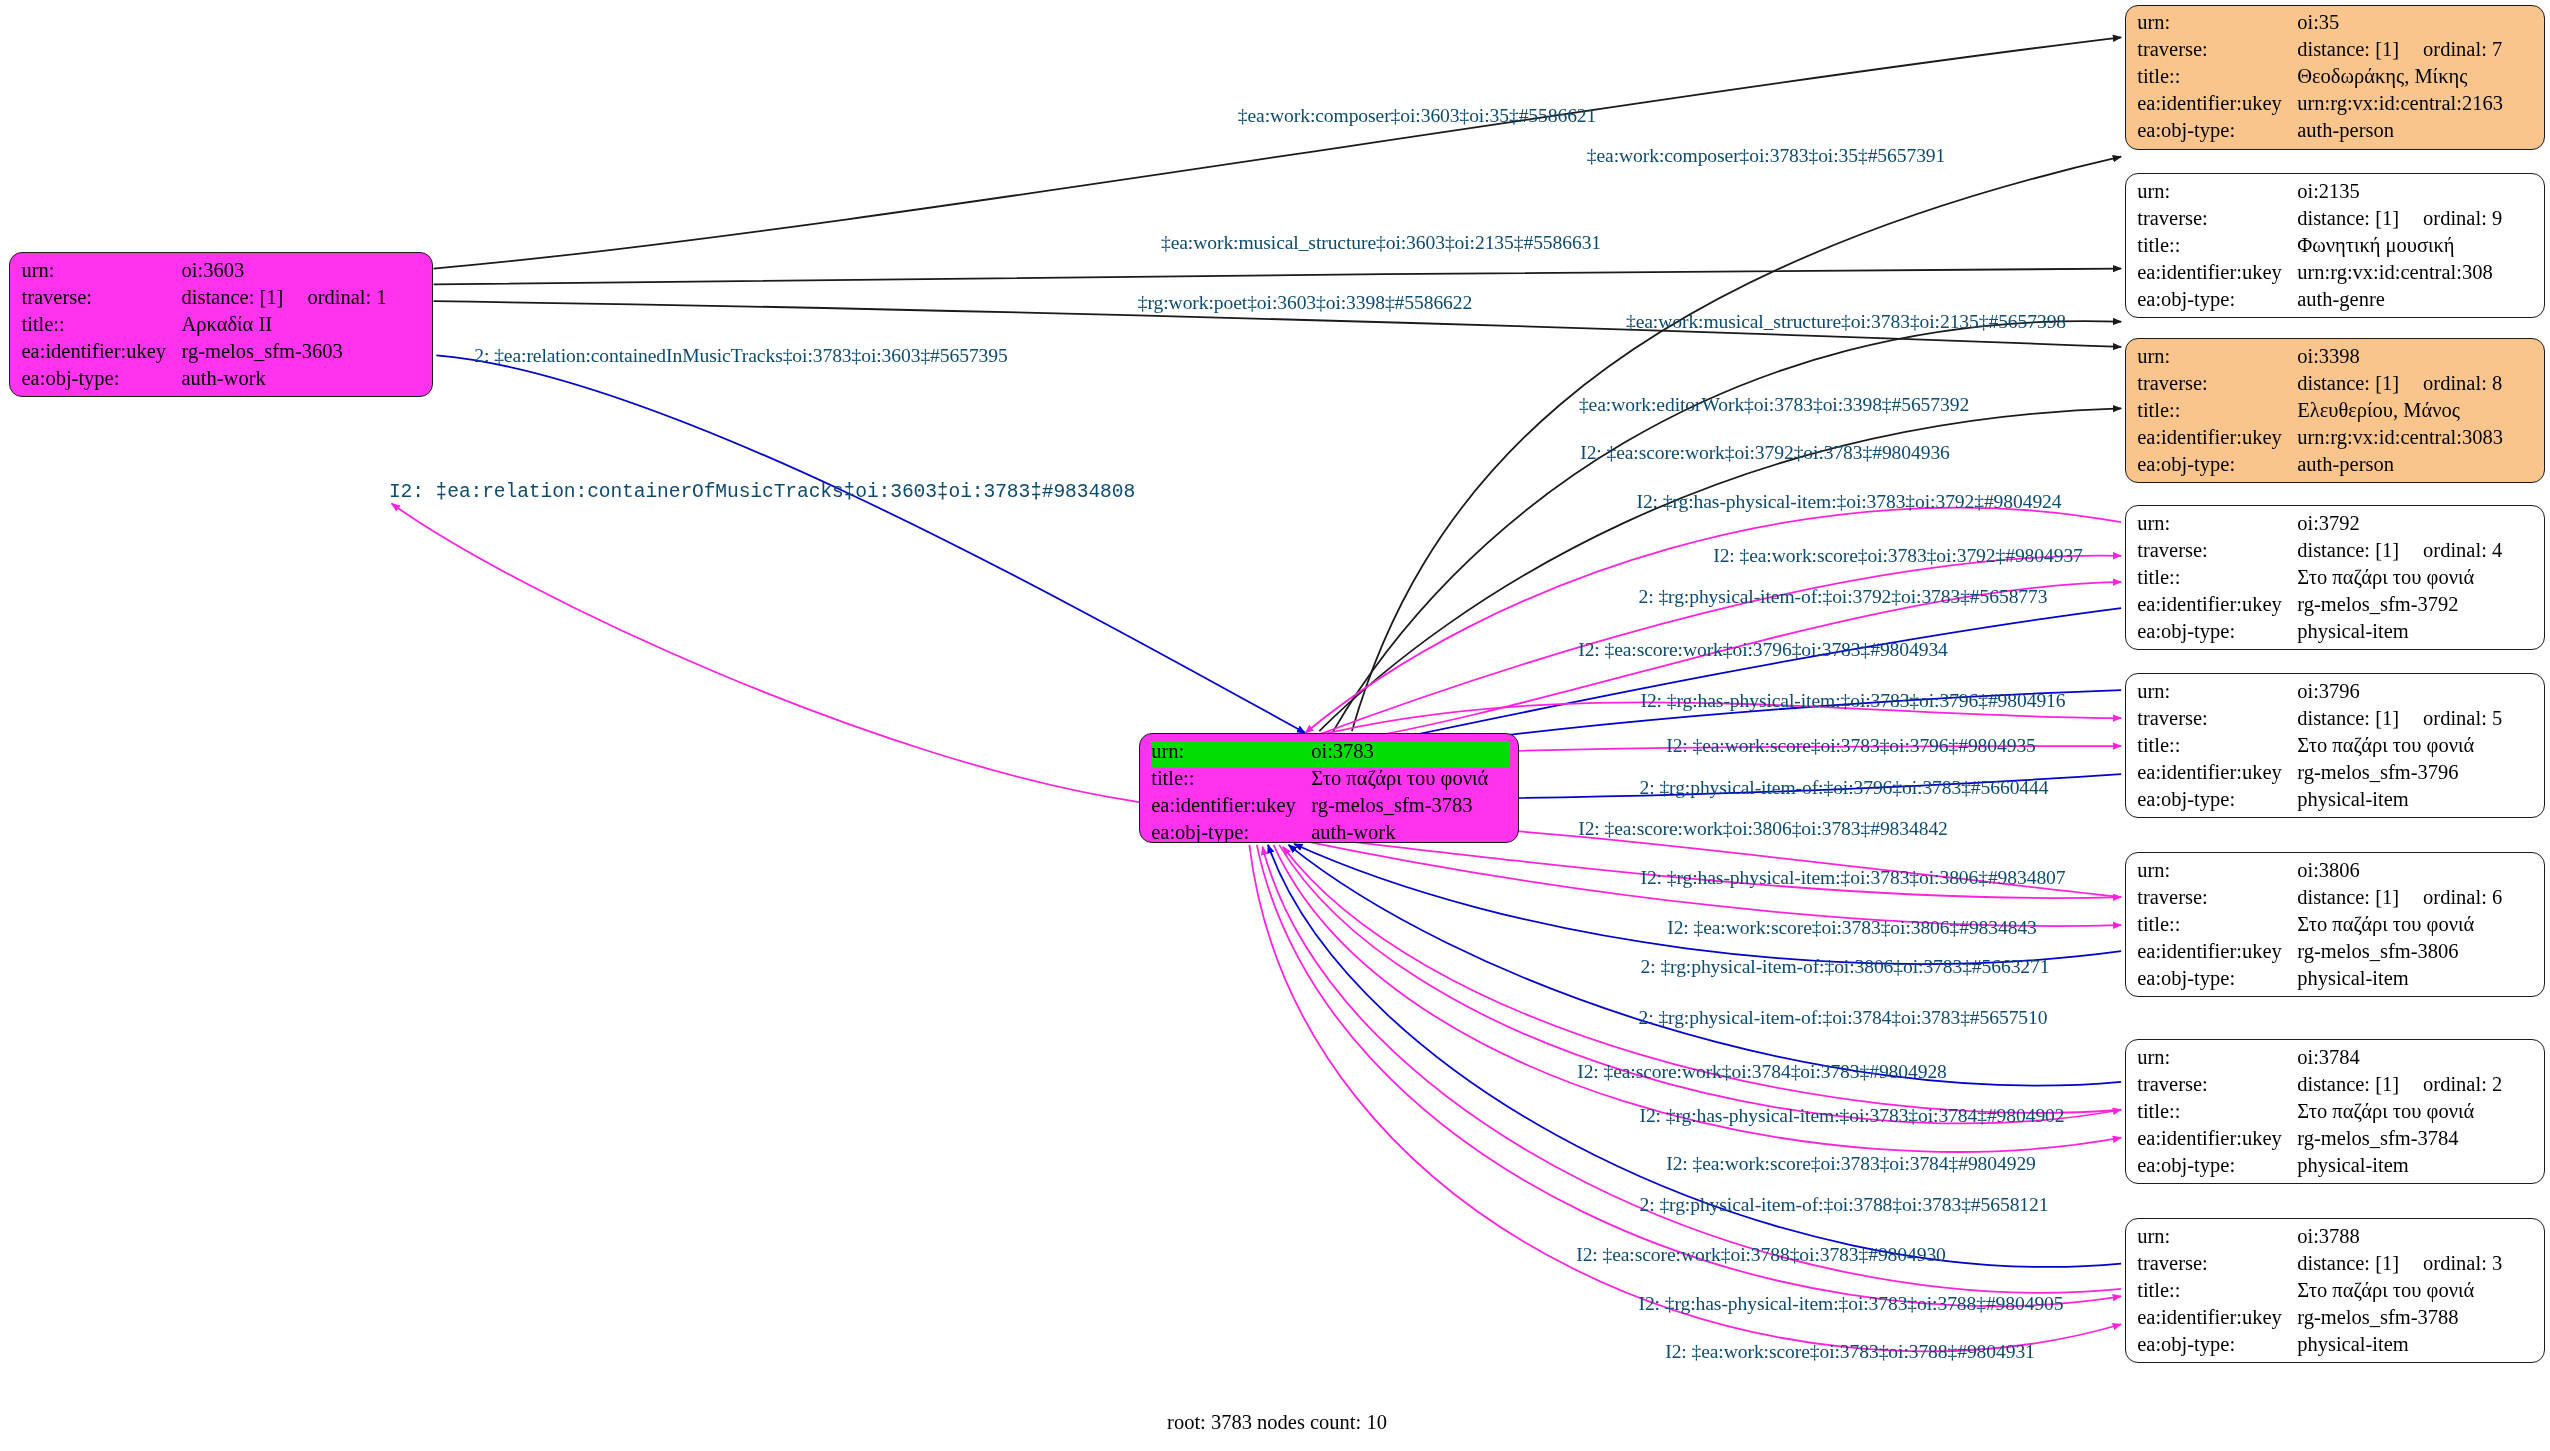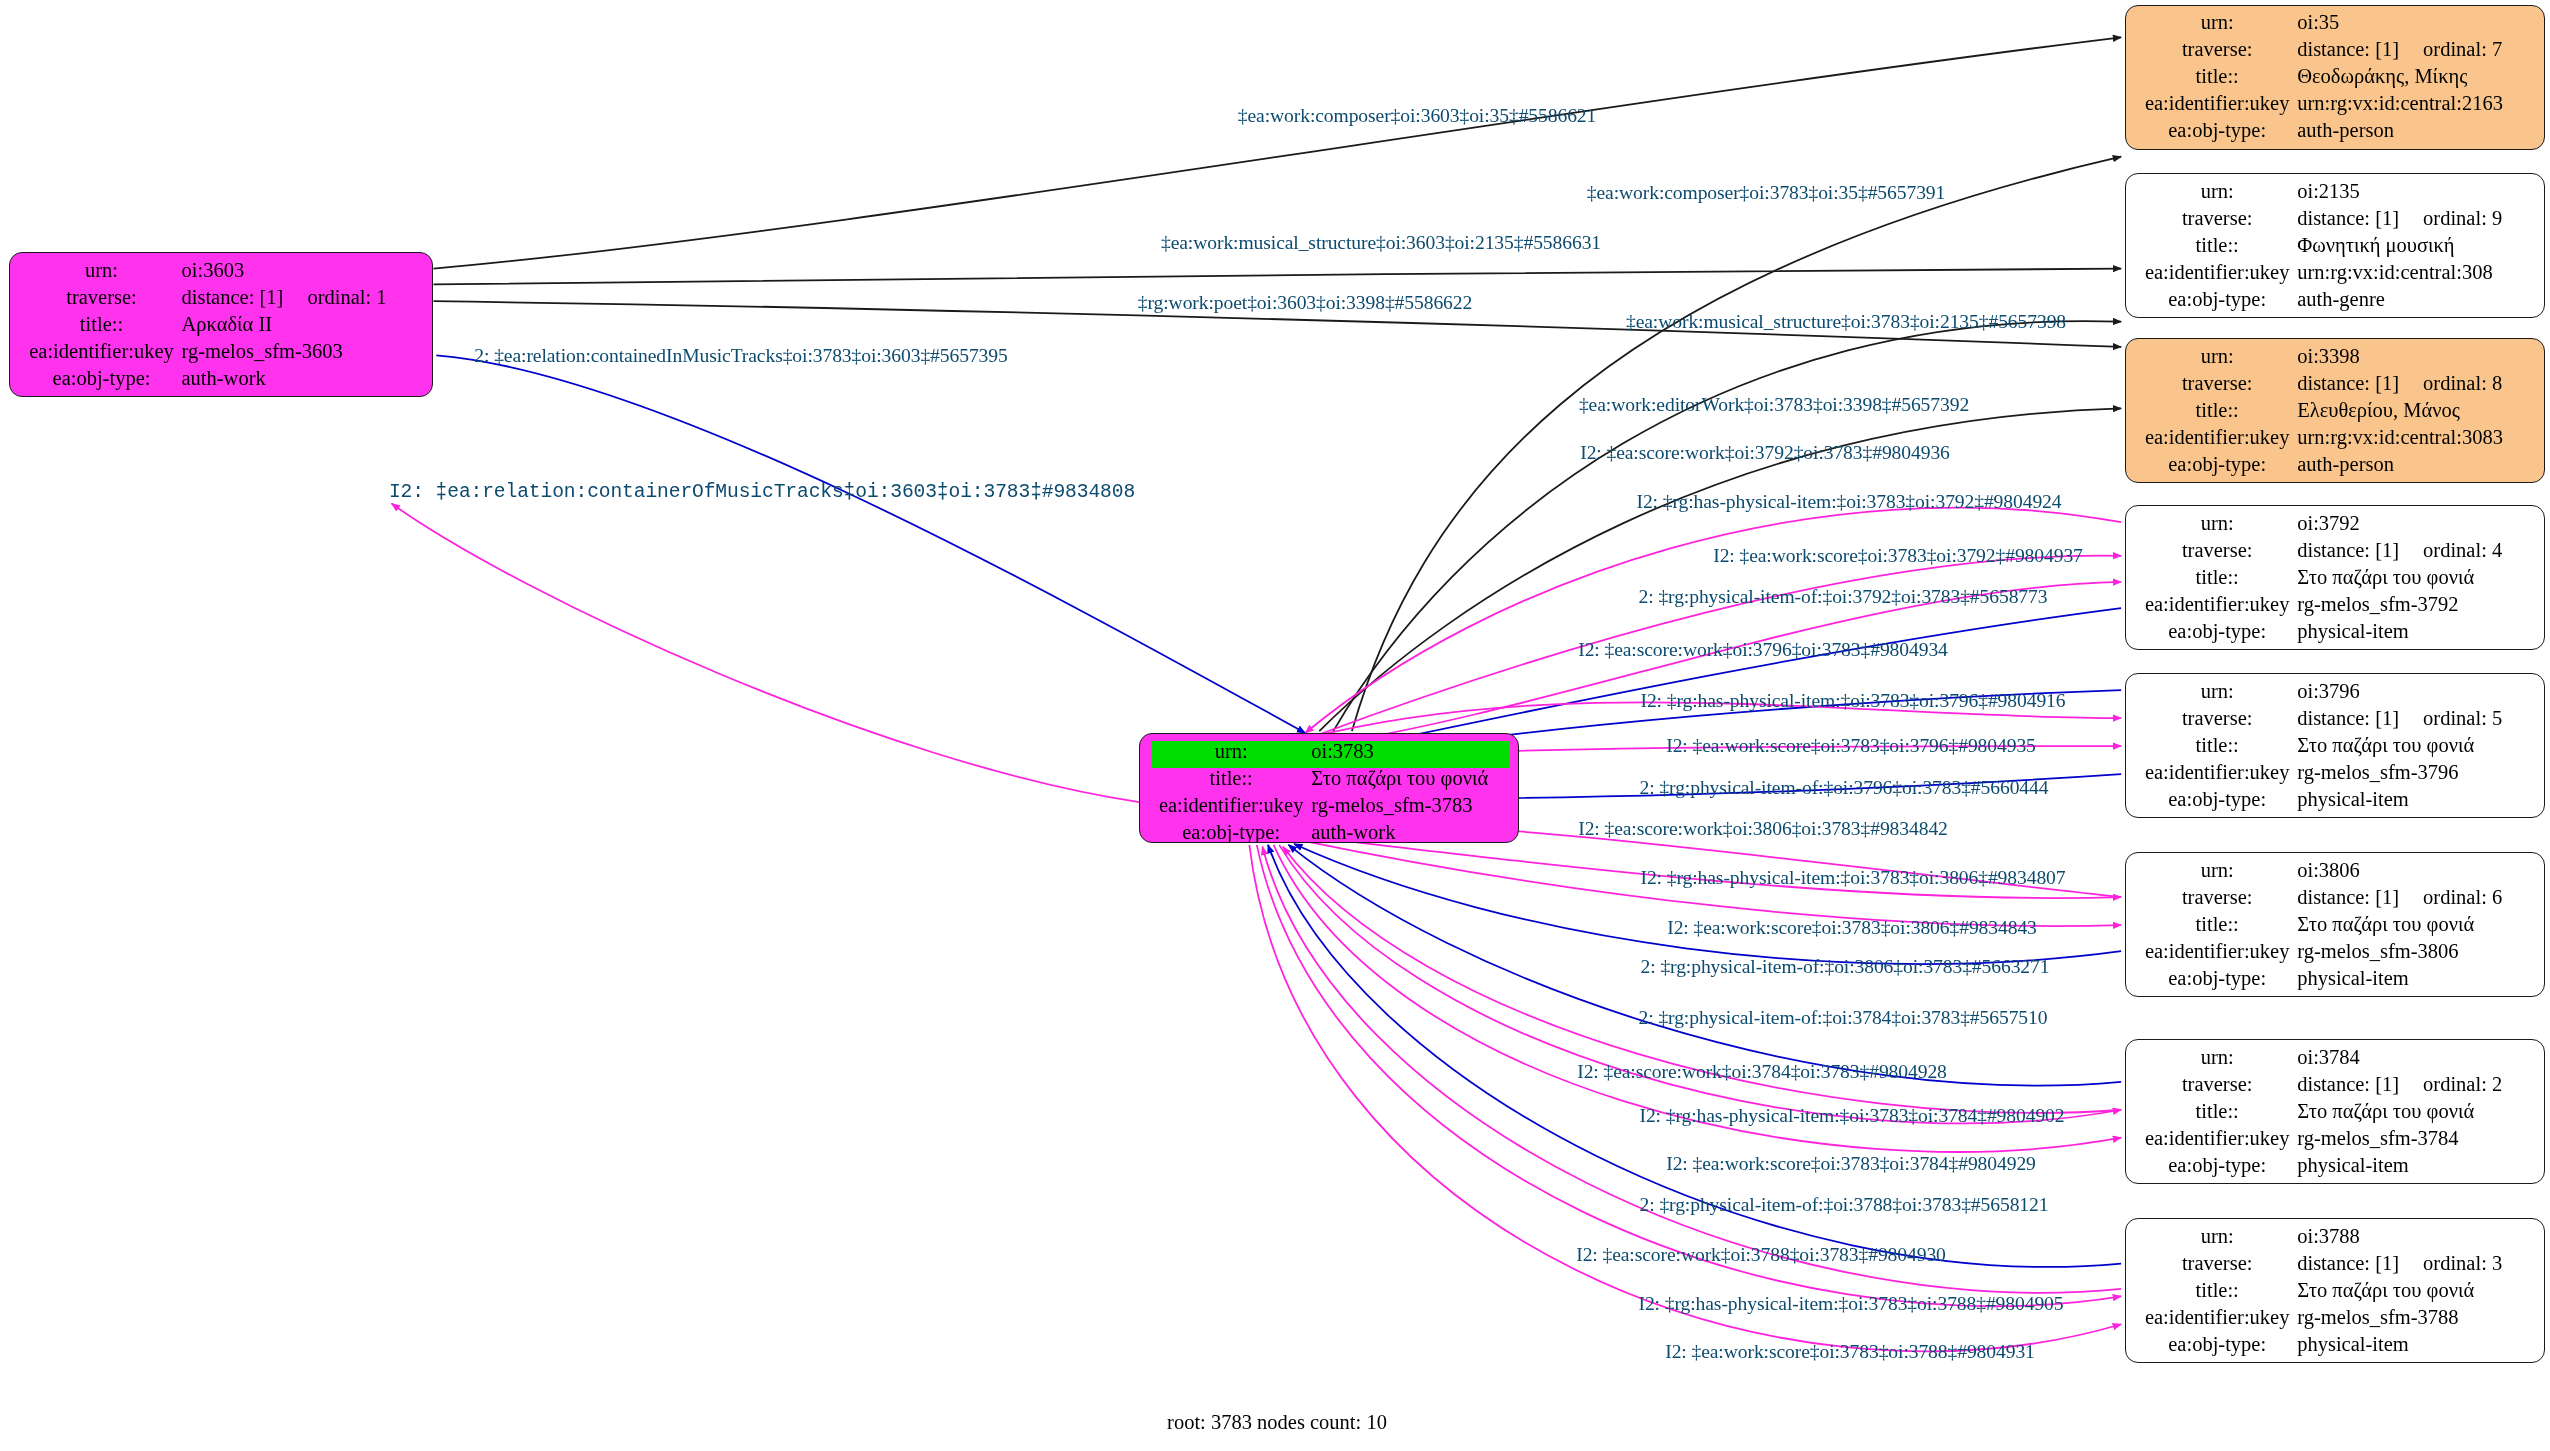--- a/index.html
+++ b/index.html
@@ -36,21 +36,20 @@
     align-items: baseline;
     line-height: 1.0;
     height: 27px;
   }
   .node-key {
     width: 160px;
     flex: 0 0 160px;
     font-size: 20.5px;
     color: #000000;
     white-space: nowrap;
-    text-align: center;
   }
   .node-val {
     font-size: 20.5px;
     color: #000000;
     white-space: nowrap;
     flex: 1 1 auto;
   }
   .node-val .ord {
     display: inline-block;
     margin-left: 24px;
@@ -344,21 +343,21 @@
           <span class="node-val">rg-melos_sfm-3788</span>
         </div>
         <div class="node-row">
           <span class="node-key">ea:obj-type:</span>
           <span class="node-val">physical-item</span>
         </div>
       </div>
     </div>
   <div id="labels-host">
       <div class="edge-label" style="left: 1417px; top: 116px;">‡ea:work:composer‡oi:3603‡oi:35‡#5586621</div>
-      <div class="edge-label" style="left: 1766px; top: 156px; margin-top: 37px;">‡ea:work:composer‡oi:3783‡oi:35‡#5657391</div>
+      <div class="edge-label" style="left: 1766px; top: 156px;">‡ea:work:composer‡oi:3783‡oi:35‡#5657391</div>
       <div class="edge-label" style="left: 1381px; top: 243px;">‡ea:work:musical_structure‡oi:3603‡oi:2135‡#5586631</div>
       <div class="edge-label" style="left: 1305px; top: 303px;">‡rg:work:poet‡oi:3603‡oi:3398‡#5586622</div>
       <div class="edge-label" style="left: 1846px; top: 322px;">‡ea:work:musical_structure‡oi:3783‡oi:2135‡#5657398</div>
       <div class="edge-label" style="left: 741px; top: 356px;">2: ‡ea:relation:containedInMusicTracks‡oi:3783‡oi:3603‡#5657395</div>
       <div class="edge-label" style="left: 1774px; top: 405px;">‡ea:work:editorWork‡oi:3783‡oi:3398‡#5657392</div>
       <div class="edge-label" style="left: 1765px; top: 453px;">I2: ‡ea:score:work‡oi:3792‡oi:3783‡#9804936</div>
       <div class="edge-label" style="left: 762px; top: 492px; font-family: Liberation Mono, monospace;">I2: ‡ea:relation:containerOfMusicTracks‡oi:3603‡oi:3783‡#9834808</div>
       <div class="edge-label" style="left: 1849px; top: 502px;">I2: ‡rg:has-physical-item:‡oi:3783‡oi:3792‡#9804924</div>
       <div class="edge-label" style="left: 1854px; top: 556px; margin-left: 44px;">I2: ‡ea:work:score‡oi:3783‡oi:3792‡#9804937</div>
       <div class="edge-label" style="left: 1843px; top: 597px;">2: ‡rg:physical-item-of:‡oi:3792‡oi:3783‡#5658773</div>

